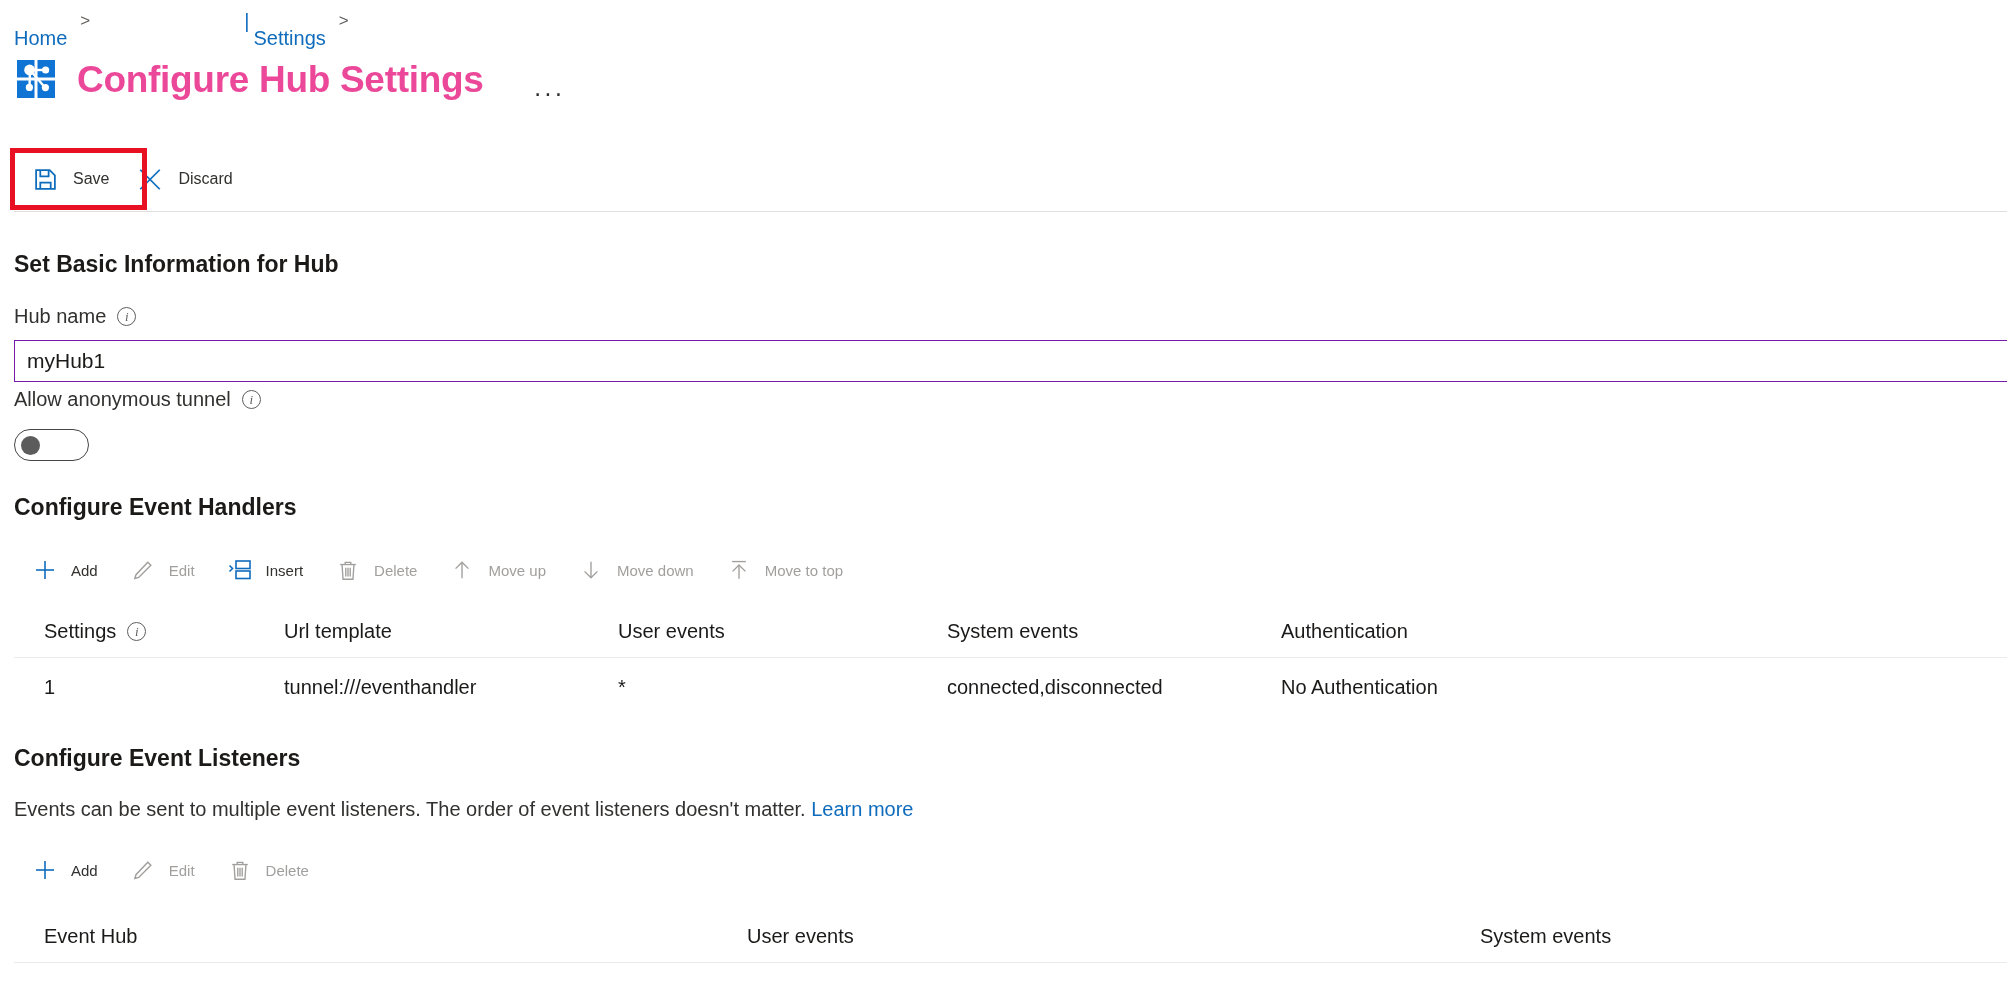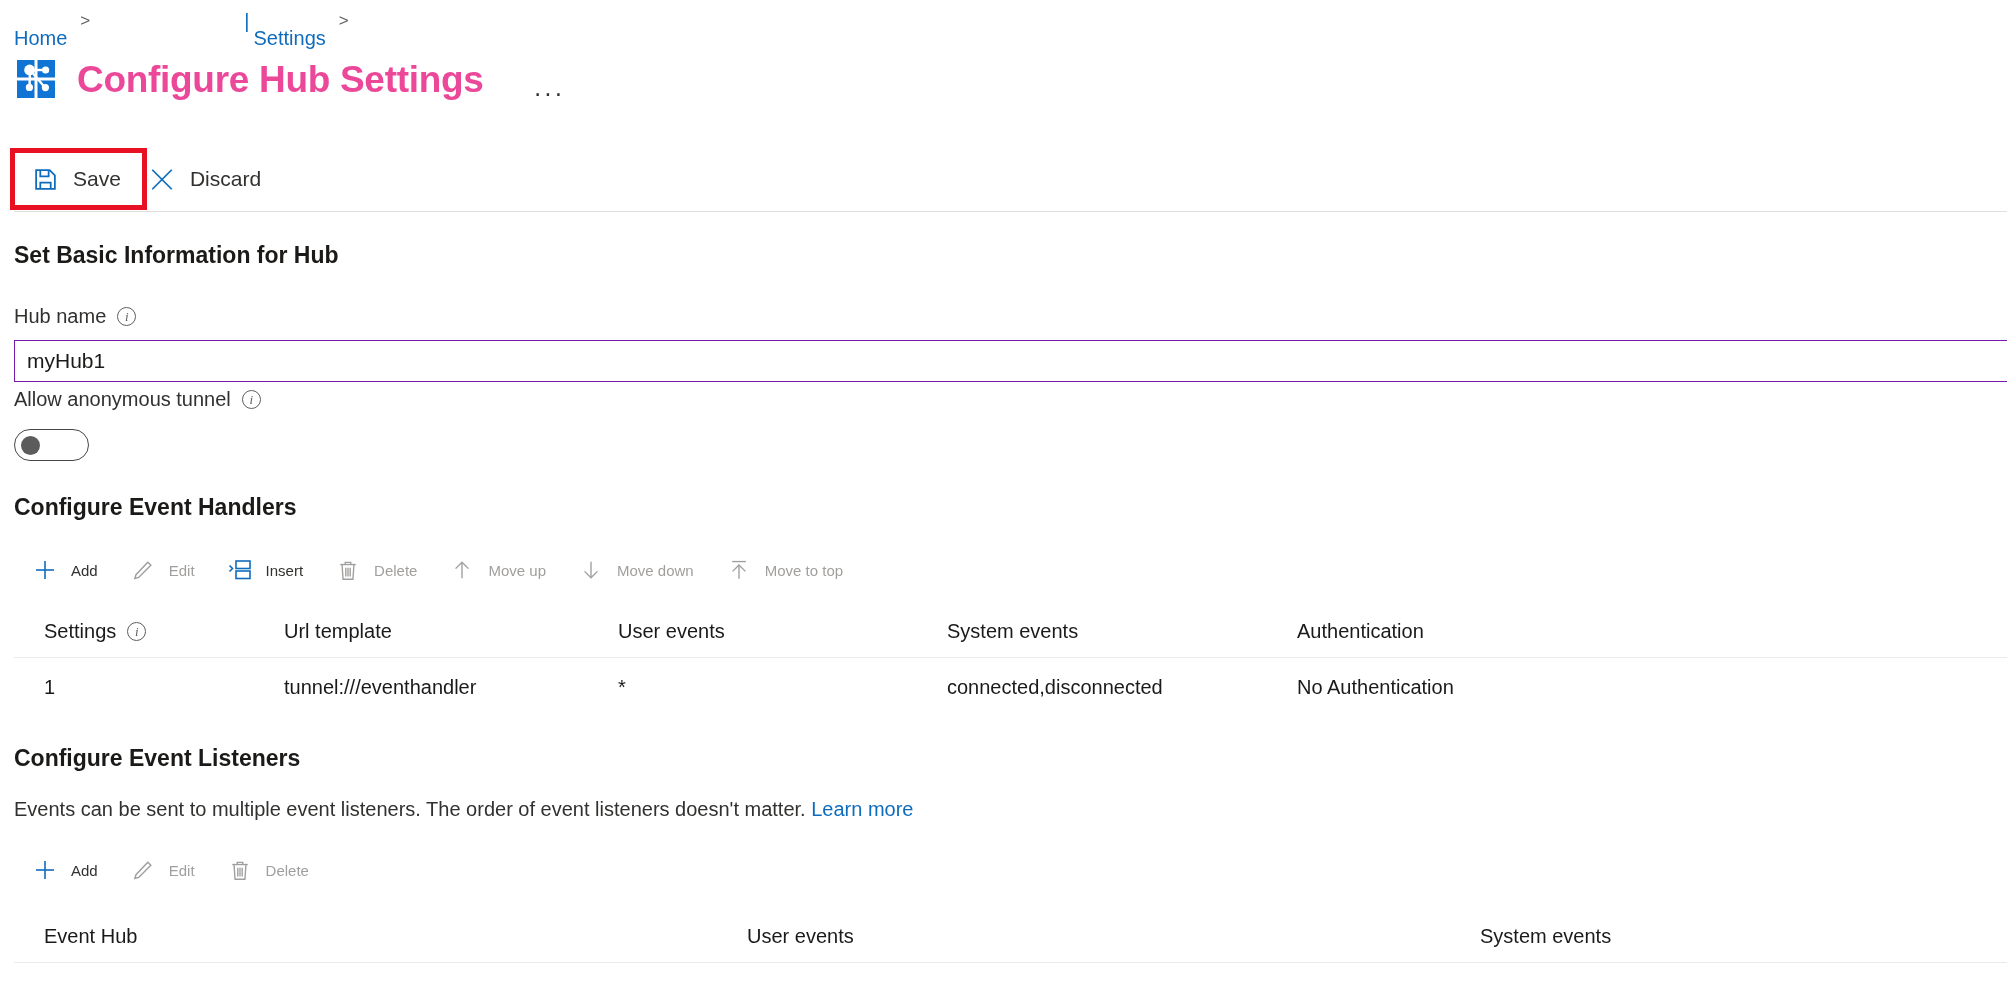--- a/index.html
+++ b/index.html
@@ -89,21 +89,21 @@
     display: flex;
     align-items: center;
     padding-left: 18px;
   }
   .cmd-btn {
     display: flex;
     align-items: center;
     height: 48px;
     padding: 0 14px;
     cursor: pointer;
-    font-size: 21px;
+    font-size: 16px;
     color: #323130;
     white-space: nowrap;
   }
   .cmd-btn .cmd-icon {
     display: inline-flex;
     align-items: center;
     justify-content: center;
     width: 26px;
     height: 26px;
     margin-right: 15px;
@@ -256,21 +256,21 @@
     font-size: 20px;
     color: #1b1a19;
   }
   .c-hdr { display: flex; align-items: center; white-space: nowrap; }
 
   
   .h-c1 { width: 270px; padding-left: 30px; }
   .h-c2 { width: 334px; }
   .h-c3 { width: 329px; }
   .h-c4 { width: 334px; }
-  .h-c5 { width: 400px; margin-left: 16px; }
+  .h-c5 { width: 400px; }
 
   
   .l-c1 { width: 733px; padding-left: 30px; }
   .l-c2 { width: 733px; }
   .l-c3 { width: 500px; }
 
   .link-inline {
     color: #0f6cbd;
     cursor: pointer;
     text-decoration: none;
@@ -332,21 +332,21 @@
         <line x1="3" y1="3" x2="21" y2="21"></line>
         <line x1="21" y1="3" x2="3" y2="21"></line>
       </svg>
     </span>
     <span>Discard</span>
   </div>
 </div>
 <div class="cmd-highlight"></div>
 <div class="divider-full"></div>
 
-<div class="section-heading" style="top:242px;">Set Basic Information for Hub</div>
+<div class="section-heading" style="top:251px;">Set Basic Information for Hub</div>
 
 <div class="field-label" style="top:305px;">
   <span>Hub name</span>
   <span class="info-icon">i</span>
 </div>
 
 <input class="text-input" type="text" value="myHub1" style="">
 
 <div class="field-label" style="top:388px;">
   <span>Allow anonymous tunnel</span>

